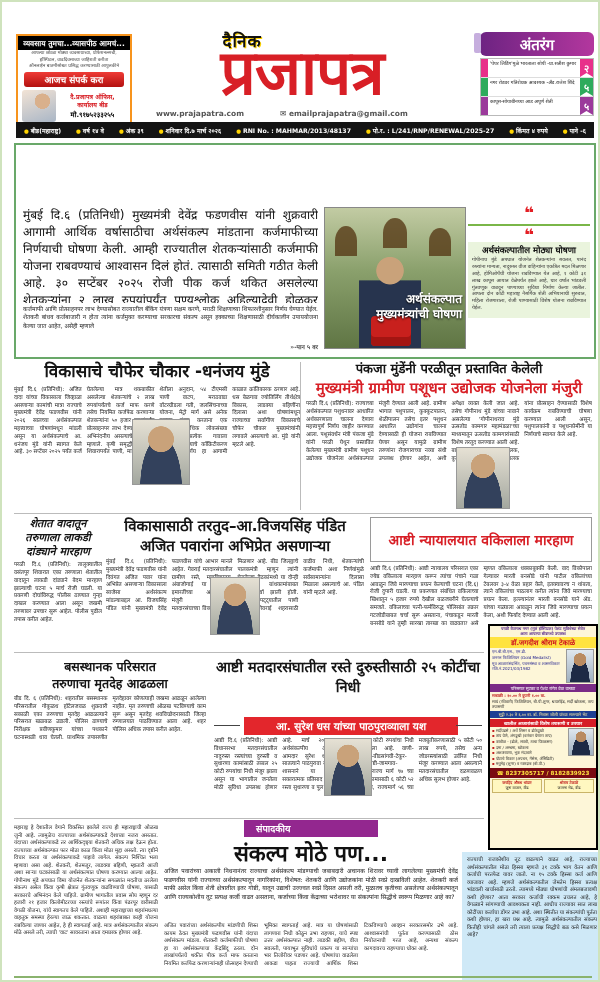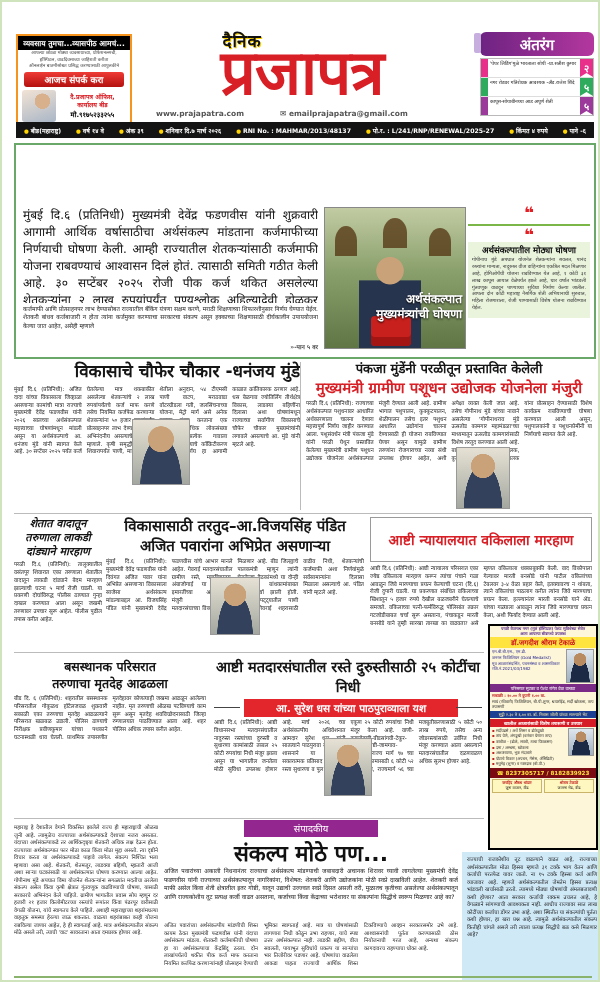--- a/index.html
+++ b/index.html
@@ -85,21 +85,21 @@
   .dad-row.r1{color:#c01a1a;font-weight:bold;}
   .dad-blue{background:#1d3f93;color:#ffef9f;text-align:center;font-size:4.1px;padding:1px 0;margin:1px 0;}
   .dad-red{background:#d51c26;color:#fff;font-weight:bold;text-align:center;font-size:4.6px;padding:1px 0;margin:1px 0;}
   .dad-b{font-size:3.9px;line-height:1.45;color:#222;}
   .dad-b::before{content:"▪ ";color:#c01a1a;}
   .dad-ph{background:#7a0b12;color:#ffe33f;font-weight:bold;font-size:5.6px;text-align:center;padding:2px 0;margin-top:1px;}
   .dad-shop{background:#fff7c0;border:1px solid #c9b469;font-size:3.8px;text-align:center;line-height:1.3;padding:1px;}
   .dad-shop b{color:#c01a1a;}
 
   
-  .ed-banner{background:#93278f;color:#fff;font-weight:normal;font-size:9.5px;text-align:center;padding:2px 12px;}
+  .ed-banner{background:#93278f;color:#fff;font-weight:bold;font-size:9.5px;text-align:left;padding:2px 12px;}
   .ed-head{font-size:22px;font-weight:bold;color:#111;text-align:center;}
   .ed-intro{font-size:6px;line-height:1.45;color:#161616;}
   .ed-small{font-size:5.3px;line-height:1.42;color:#1c1c1c;}
   .cols3{column-count:3;column-gap:6px;}
   .bluebox{background:#cfe9f7;padding:4px 5px;}
 </style>
 </head>
 <body>
 
 <div class="page">
@@ -180,21 +180,21 @@
       <div class="q-div" style="margin:3px 0;"></div>
       <div class="q-mark">❝</div>
       <div class="qbox hide-ovf" style="height:72px;">
         <div class="q-title">अर्थसंकल्पातील मोठ्या घोषणा</div>
         <div class="q-text just">गोपीनाथ मुंडे अपघात योजनेत शेतकऱ्यांना सवलत, पानंद रस्त्यांना मान्यता, नादुरुस्त वीज वाहिन्यांना एकत्रित मदत मिळणार आहे, होमिओपॅथी योजना राबविण्यात येत आहे, १ कोटी ३१ लाख कापूस आयात वेळेपर्यंत झाले आहे, चार वर्षांत भांडवली गुंतवणूक वाढवून पाण्याच्या सुविधा निर्माण केल्या जातील. आपला दोन कोटी महाराष्ट्र नैसर्गिक शेती अभियानाची सुरुवात, महिला रोजगाराला, रोजी पाण्यासाठी विशेष योजना राबविण्यात येईल.</div>
       </div>
     </div>
   </div>
 
   <div class="abs" style="left:12px;top:357px;width:286px;height:152px;">
-    <div class="art-h1 ctr" style="font-size:17px;text-align:right;">विकासाचे चौफेर चौकार -धनंजय मुंडे</div>
+    <div class="art-h1 ctr" style="font-size:17px;">विकासाचे चौफेर चौकार -धनंजय मुंडे</div>
     <div class="cols4 body-s just hide-ovf" style="height:122px;margin-top:4px;">मुंबई दि.६ (प्रतिनिधी): अजित दादा यांच्या विकासाला जिव्हाळा असणाऱ्या कामांची मात्रा राज्याचे मुख्यमंत्री देवेंद्र फडणवीस यांनी २०२६ सालच्या अर्थसंकल्पात महत्त्वाच्या घोषणांमधून मांडली असून या अर्थसंकल्पाचे आ. धनंजय मुंडे यांनी स्वागत केले आहे. ३० सप्टेंबर २०२५ पर्यंत कर्ज घेतलेल्या मात्र थकबाकीत असलेल्या शेतकऱ्यांचे २ लाख रुपयांपर्यंतचे कर्ज माफ करणे तसेच नियमित कर्जफेड करणाऱ्या शेतकऱ्यांना ५० हजार रुपयांपर्यंत प्रोत्साहनपर लाभ देण्याची घोषणा अभिनंदनीय असल्याचे आ. मुंडे म्हणाले. कृषी समृद्धी योजनेतून शिवारापर्यंत पाणी, माळरानावरील शेतीला अनुदान, ५४ टीएमसी पाणी वाटप, मराठवाडा वॉटरग्रीडला गती, जलसिंचनाच्या योजना, मेट्रो मार्ग असे अनेक प्रकल्प मंजूर करताना एक हजारपेक्षा अधिक लोकसंख्या असलेल्या प्रत्येक गावाला जोडणाऱ्या रस्त्याचे काँक्रिटीकरण करण्याचा निर्णय हा आगामी काळात क्रांतिकारक ठरणार आहे. धस बेळगाव ज्योतिर्लिंग तीर्थक्षेत्र विकास, लाडक्या बहिणींना दिलासा अशा घोषणांमधून राज्याच्या सर्वांगीण विकासाचे चौफेर चौकार मुख्यमंत्र्यांनी लगावले असल्याचे आ. मुंडे यांनी म्हटले आहे.</div>
     <div class="abs portrait" style="left:118px;top:60px;width:56px;height:64px;"></div>
   </div>
 
   <div class="abs hr" style="left:298px;top:360px;width:1px;height:148px;"></div>
 
   <div class="abs" style="left:304px;top:357px;width:286px;height:152px;">
     <div class="art-h1 ctr" style="font-size:13px;">पंकजा मुंडेंनी परळीतून प्रस्तावित केलेली</div>
     <div class="art-h-red ctr" style="font-size:15px;">मुख्यमंत्री ग्रामीण पशूधन उद्योजक योजनेला मंजुरी</div>
     <div class="cols4 body-s just hide-ovf" style="height:112px;margin-top:3px;">परळी दि.६ (प्रतिनिधी): राज्याच्या अर्थसंकल्पात पशुधनावर आधारित अर्थकारणाला चालना देणारा महत्त्वपूर्ण निर्णय जाहीर करण्यात आला. पशुसंवर्धन मंत्री पंकजा मुंडे यांनी परळी येथून प्रस्तावित केलेल्या मुख्यमंत्री ग्रामीण पशूधन उद्योजक योजनेला अर्थसंकल्पात मंजुरी देण्यात आली आहे. ग्रामीण भागात पशुपालन, कुक्कुटपालन, शेळीपालन तसेच इतर पशुधन आधारित उद्योगांना चालना देण्यासाठी ही योजना राबविण्यात येणार असून यामुळे ग्रामीण तरुणांना रोजगाराच्या नव्या संधी उपलब्ध होणार आहेत, अशी अपेक्षा व्यक्त केली जात आहे. तसेच गोपीनाथ मुंडे यांच्या नावाने असलेल्या 'गोपीनाथराव मुंडे ऊसतोड कामगार महामंडळा'च्या माध्यमातून ऊसतोड कामगारांसाठी विशेष तरतूद करण्यात आली आहे. बालिकास महिला गोपालक, कुक्कुटपालक आणि शेळीपालक यांना प्रोत्साहन देण्यासाठी विशेष कार्यक्रम राबविण्याची घोषणा करण्यात आली असून, पशुपालकांनी व पशुधनप्रेमींनी या निर्णयाचे स्वागत केले आहे.</div>
@@ -225,21 +225,21 @@
   <div class="abs hr" style="left:12px;top:650px;width:470px;"></div>
 
   <div class="abs" style="left:12px;top:656px;width:192px;height:156px;">
     <div class="art-h1 ctr" style="font-size:12.5px;">बसस्थानक परिसरात</div>
     <div class="art-h1 ctr" style="font-size:12.5px;">तरुणाचा मृतदेह आढळला</div>
     <div class="cols2 body-s just hide-ovf" style="height:114px;margin-top:3px;">बीड दि. ६ (प्रतिनिधी): शहरातील बसस्थानक परिसरातील गोकुळध हॉटेलजवळ शुक्रवारी सकाळी एका तरुणाचा मृतदेह आढळल्याने परिसरात खळबळ उडाली. पोलिस ठाण्याचे निरीक्षक प्रवीणकुमार यांच्या पथकाने घटनास्थळी धाव घेतली. प्राथमिक तपासणीत मृतदेहावर कोणत्याही जखमा आढळून आलेल्या नाहीत. मृत तरुणाची ओळख पटविण्याचे काम सुरू असून मृतदेह शवविच्छेदनासाठी जिल्हा रुग्णालयात पाठविण्यात आला आहे. शहर पोलिस अधिक तपास करीत आहेत.</div>
   </div>
 
   <div class="abs" style="left:212px;top:654px;width:268px;height:160px;">
     <div class="art-h1 ctr" style="font-size:14.5px;text-align:center;">आष्टी मतदारसंघातील रस्ते दुरुस्तीसाठी २५ कोटींचा निधी</div>
-    <div style="position:relative;margin-top:3px;height:16px;">
+    <div style="position:relative;margin-top:21px;height:16px;">
       <div class="abs line-seg" style="left:0;top:8px;width:26px;"></div>
       <div class="abs red-banner" style="left:30px;top:0;width:206px;">आ. सुरेश धस यांच्या पाठपुराव्याला यश</div>
       <div class="abs line-seg" style="right:0;top:8px;width:26px;"></div>
     </div>
     <div class="cols4 body-s just hide-ovf" style="height:116px;margin-top:4px;">आष्टी दि.६ (प्रतिनिधी): आष्टी विधानसभा मतदारसंघातील नादुरुस्त रस्त्यांच्या दुरुस्ती व सुधारणा कामांसाठी तब्बल २५ कोटी रुपयांचा निधी मंजूर झाला असून या भागातील जनतेला मोठी सुविधा उपलब्ध होणार आहे. मार्च २०२६ च्या अर्थसंकल्पीय अधिवेशनात आमदार सुरेश धस यांनी सातत्याने पाठपुरावा केला होता. शासनाने या मागणीला सकारात्मक प्रतिसाद देत विविध रस्ता सुधारणा व पूल कामांसाठी एकूण २५ कोटी रुपयांचा निधी मंजूर केला आहे. वाणी-कणसेवाडी-बीडसांगवी-टेकूर-लेकाचा-आष्टी-जामगाव-कऱ्हेवाडी राज्य मार्ग ९७ च्या सुधारणा कामासाठी ६ कोटी ५२ लाख रुपये, राज्यमार्ग ५६ च्या मजबुतीकरणासाठी ५ कोटी ५० लाख रुपये, तसेच अन्य जोडरस्त्यांसाठी उर्वरित निधी मंजूर करण्यात आला असल्याने मतदारसंघातील दळणवळण अधिक सुलभ होणार आहे.</div>
     <div class="abs portrait" style="left:110px;top:82px;width:46px;height:56px;"></div>
   </div>
 
   <div class="abs dad" style="left:486px;top:622px;width:106px;height:222px;">
     <div class="dad-t">परळी वैजनाथ नगर (मुलं हॉस्पिटल) पेशंट सुविधेच्या सेवेत</div>

